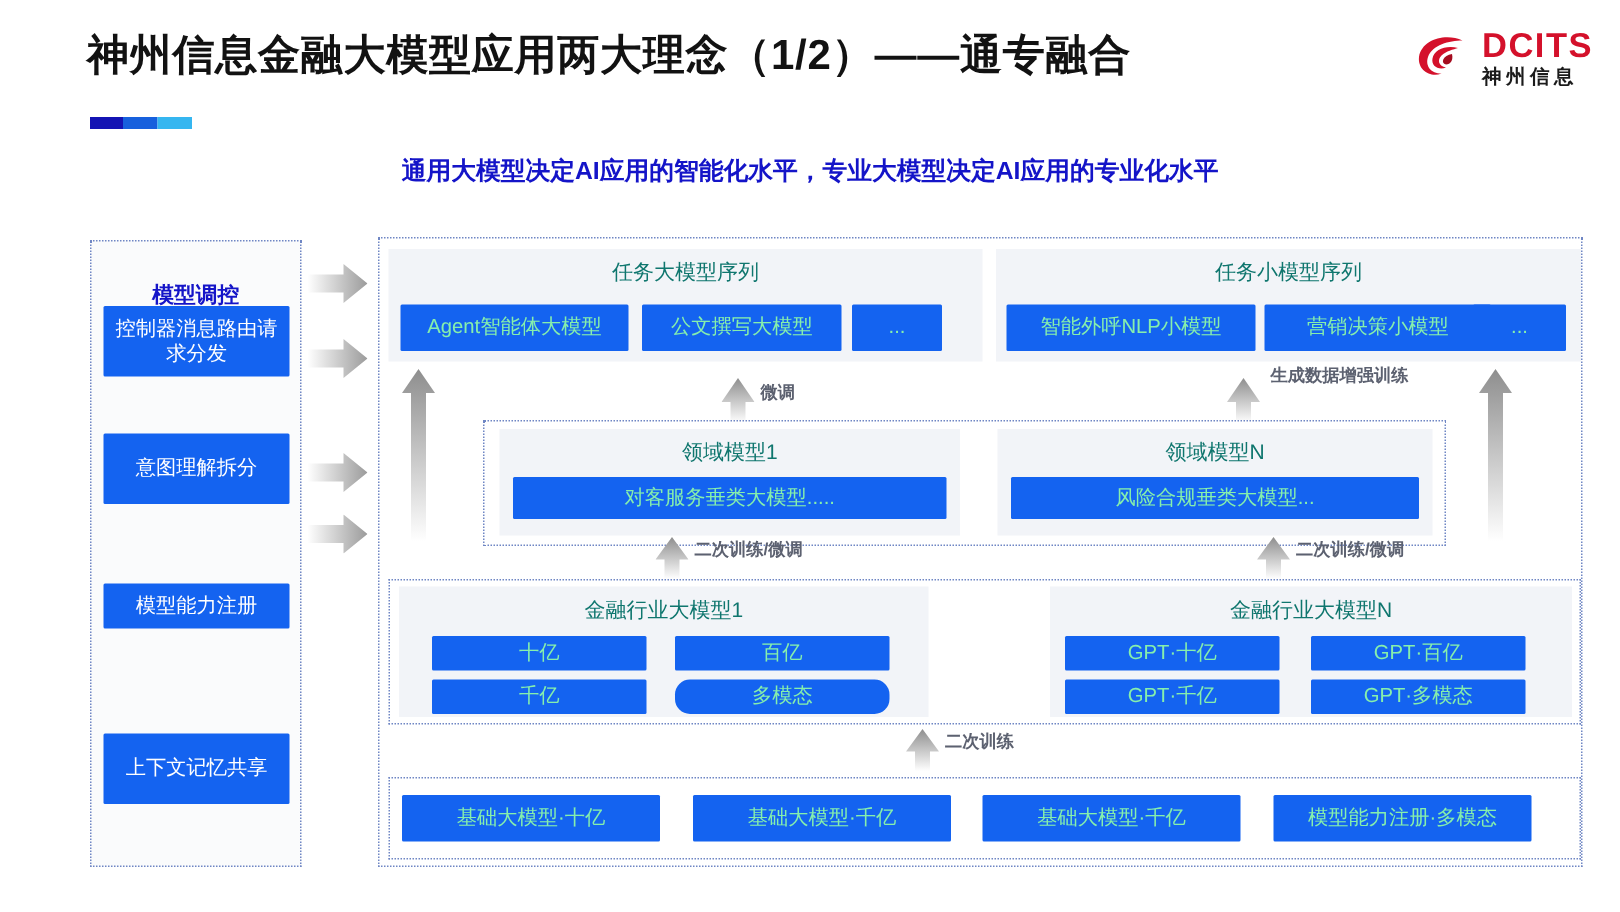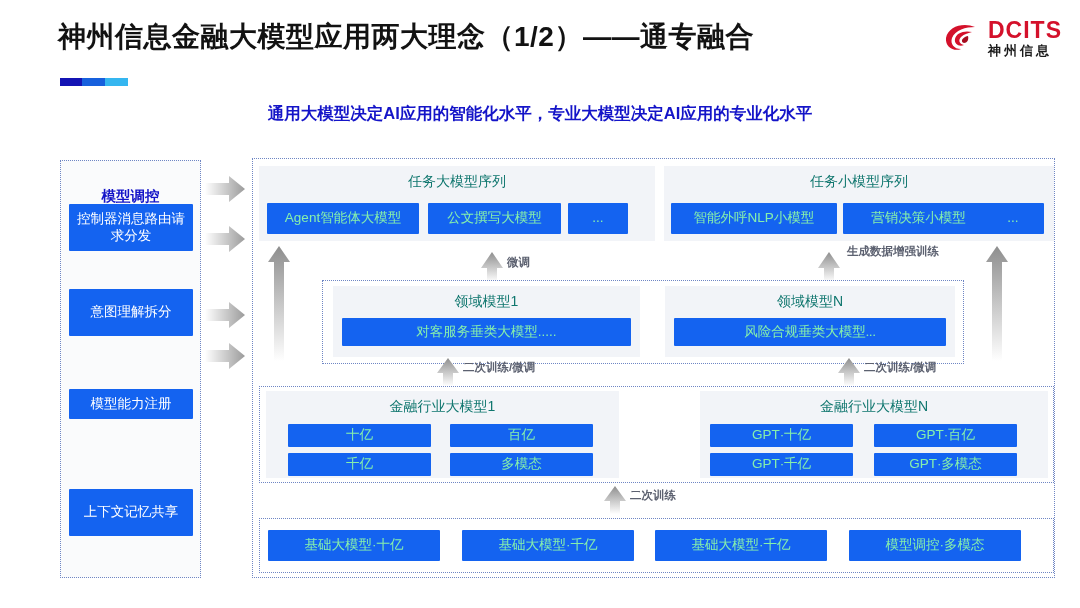--- a/index.html
+++ b/index.html
@@ -218,21 +218,21 @@
 
   <div class="dashbox" id="domainFrame"></div>
   <div class="panel" id="domain1">
     <div class="panel-title">领域模型1</div>
   </div>
   <div class="chip" style="left:342px;top:318px;width:289px;height:28px;">对客服务垂类大模型.....</div>
 
   <div class="panel" id="domain2">
     <div class="panel-title">领域模型N</div>
   </div>
-  <div class="chip" style="left:674px;top:318px;width:272px;height:28px;font-family:Liberation Serif, serif;">风险合规垂类大模型...</div>
+  <div class="chip" style="left:674px;top:318px;width:272px;height:28px;">风险合规垂类大模型...</div>
 
   <div class="uarrow" style="left:437px;top:358px;">
     <svg width="22" height="28" viewBox="0 0 22 28">
       <path d="M11 0 L22 15 H16 V28 H6 V15 H0 Z" fill="url(#gu1)"></path>
     </svg>
   </div>
   <div class="alabel" style="left:463px;top:361px;">二次训练/微调</div>
 
   <div class="uarrow" style="left:838px;top:358px;">
     <svg width="22" height="28" viewBox="0 0 22 28">
@@ -241,36 +241,36 @@
   </div>
   <div class="alabel" style="left:864px;top:361px;">二次训练/微调</div>
 
   <div class="dashbox" id="industryFrame"></div>
   <div class="panel" id="industry1">
     <div class="panel-title">金融行业大模型1</div>
   </div>
   <div class="chip" style="left:288px;top:424px;width:143px;height:23px;">十亿</div>
   <div class="chip" style="left:450px;top:424px;width:143px;height:23px;">百亿</div>
   <div class="chip" style="left:288px;top:453px;width:143px;height:23px;">千亿</div>
-  <div class="chip" style="left:450px;top:453px;width:143px;height:23px;">多模态</div>
+  <div class="chip" style="left:450px;top:453px;width:143px;height:23px;border-radius:10px;">多模态</div>
 
   <div class="panel" id="industry2">
     <div class="panel-title">金融行业大模型N</div>
   </div>
   <div class="chip" style="left:710px;top:424px;width:143px;height:23px;">GPT·十亿</div>
   <div class="chip" style="left:874px;top:424px;width:143px;height:23px;">GPT·百亿</div>
   <div class="chip" style="left:710px;top:453px;width:143px;height:23px;">GPT·千亿</div>
   <div class="chip" style="left:874px;top:453px;width:143px;height:23px;">GPT·多模态</div>
 
   <div class="uarrow" style="left:604px;top:486px;">
     <svg width="22" height="28" viewBox="0 0 22 28">
       <path d="M11 0 L22 15 H16 V28 H6 V15 H0 Z" fill="url(#gu1)"></path>
     </svg>
   </div>
   <div class="alabel" style="left:630px;top:489px;">二次训练</div>
 
   <div class="dashbox" id="baseFrame"></div>
   <div class="chip" style="left:268px;top:530px;width:172px;height:31px;">基础大模型·十亿</div>
   <div class="chip" style="left:462px;top:530px;width:172px;height:31px;">基础大模型·千亿</div>
   <div class="chip" style="left:655px;top:530px;width:172px;height:31px;">基础大模型·千亿</div>
-  <div class="chip" style="left:849px;top:530px;width:172px;height:31px;">模型调控·多模态</div>
+  <div class="chip" style="left:849px;top:530px;width:172px;height:31px;">模型能力注册·多模态</div>
 
 </div>
 
 </body></html>

